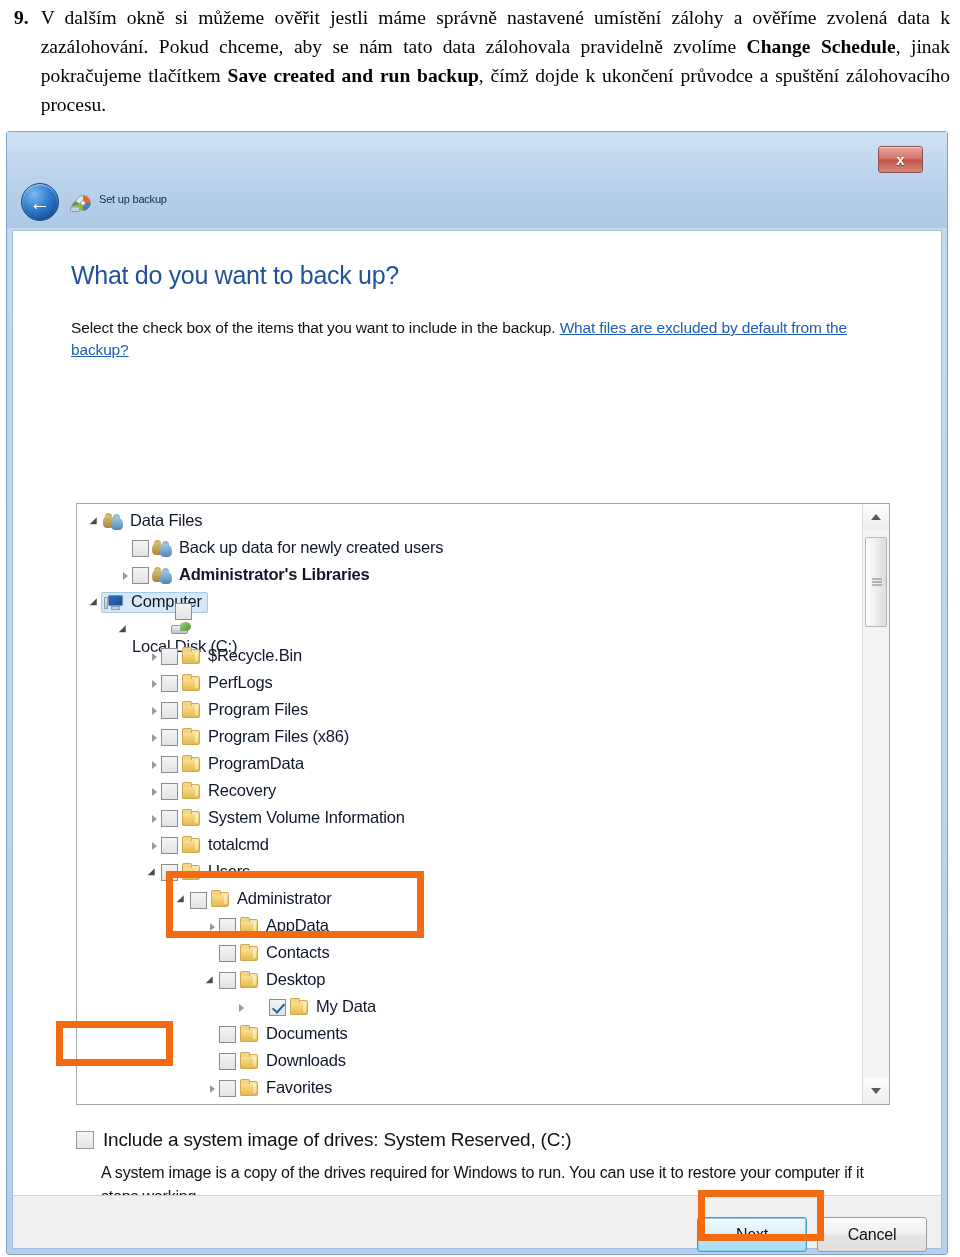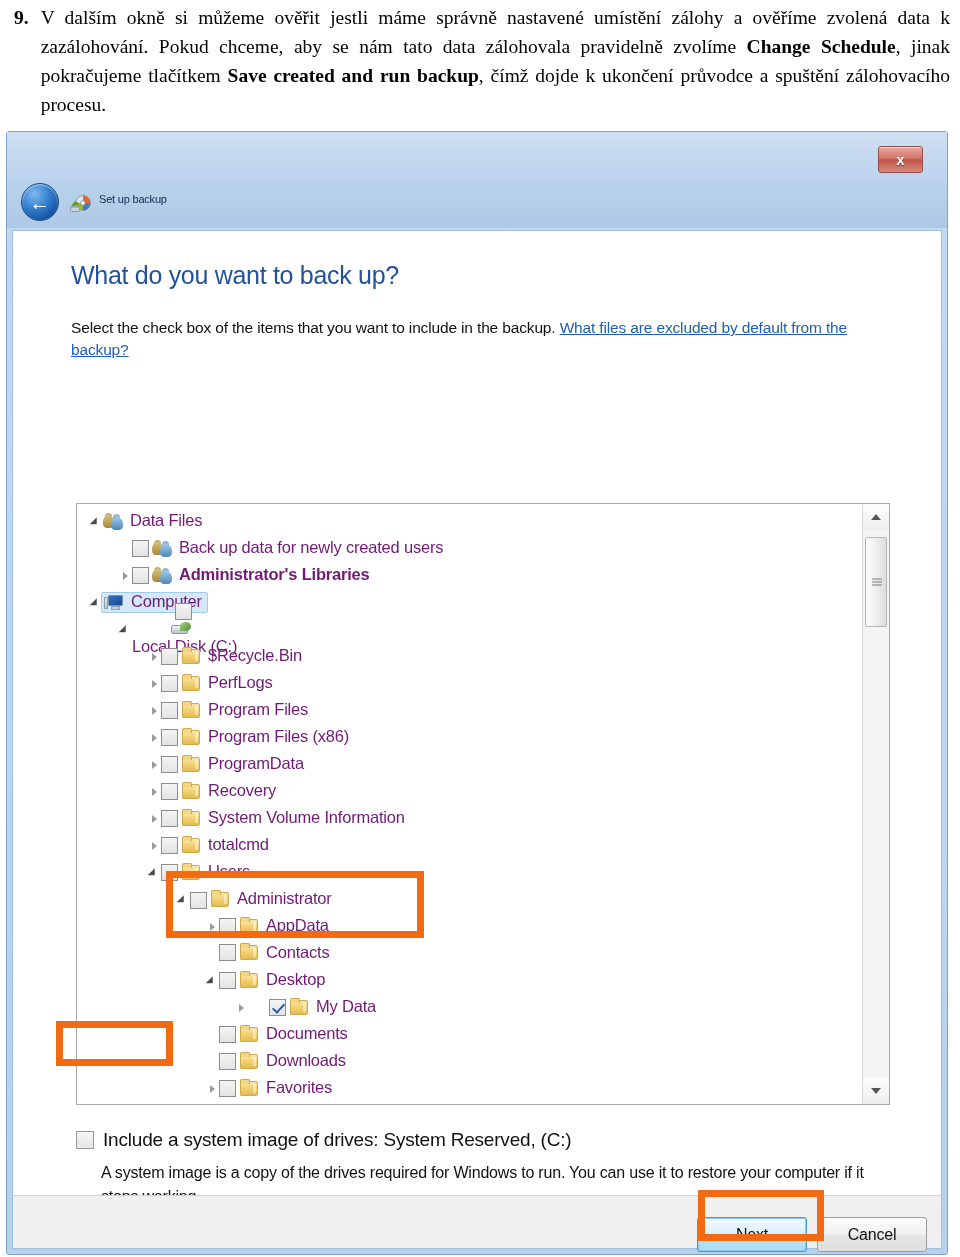--- a/index.html
+++ b/index.html
@@ -94,21 +94,21 @@
   
   .treebox {
     position: absolute; left: 63px; top: 272px;
     width: 814px; height: 602px;
     border: 1px solid #a8a8a8;
     background: #fff;
     overflow: hidden;
   }
   .tree {
     position: absolute; left: 0; top: 4px; right: 27px; bottom: 0;
-    font-size: 16.5px; color: #701a75; letter-spacing: -.2px;
+    font-size: 16.5px; color: #0f172a; letter-spacing: -.2px;
   }
   .trow {
     position: relative;
     height: 27px;
     display: flex; align-items: center;
     white-space: nowrap;
   }
   .trow .lbl { line-height: 1; padding-bottom: 2px; }
   .trow.bold .lbl { font-weight: bold; }
 
@@ -537,21 +537,21 @@
               <span class="cbox"></span>
               <span class="icn">
                 <span class="ic-folder"></span>
               </span>
               <span class="lbl">AppData</span>
             </span>
           </div>
           <div class="trow">
             <span style="width: 126px; flex: 0 0 auto;"></span>
             <span class="expander "></span>
-            <span style="display: inline-flex; align-items: flex-start;">
+            <span style="display: inline-flex; align-items: center;">
               <span class="cbox"></span>
               <span class="icn">
                 <span class="ic-folder"></span>
               </span>
               <span class="lbl">Contacts</span>
             </span>
           </div>
           <div class="trow">
             <span style="width: 126px; flex: 0 0 auto;"></span>
             <span class="expander expanded"></span>

